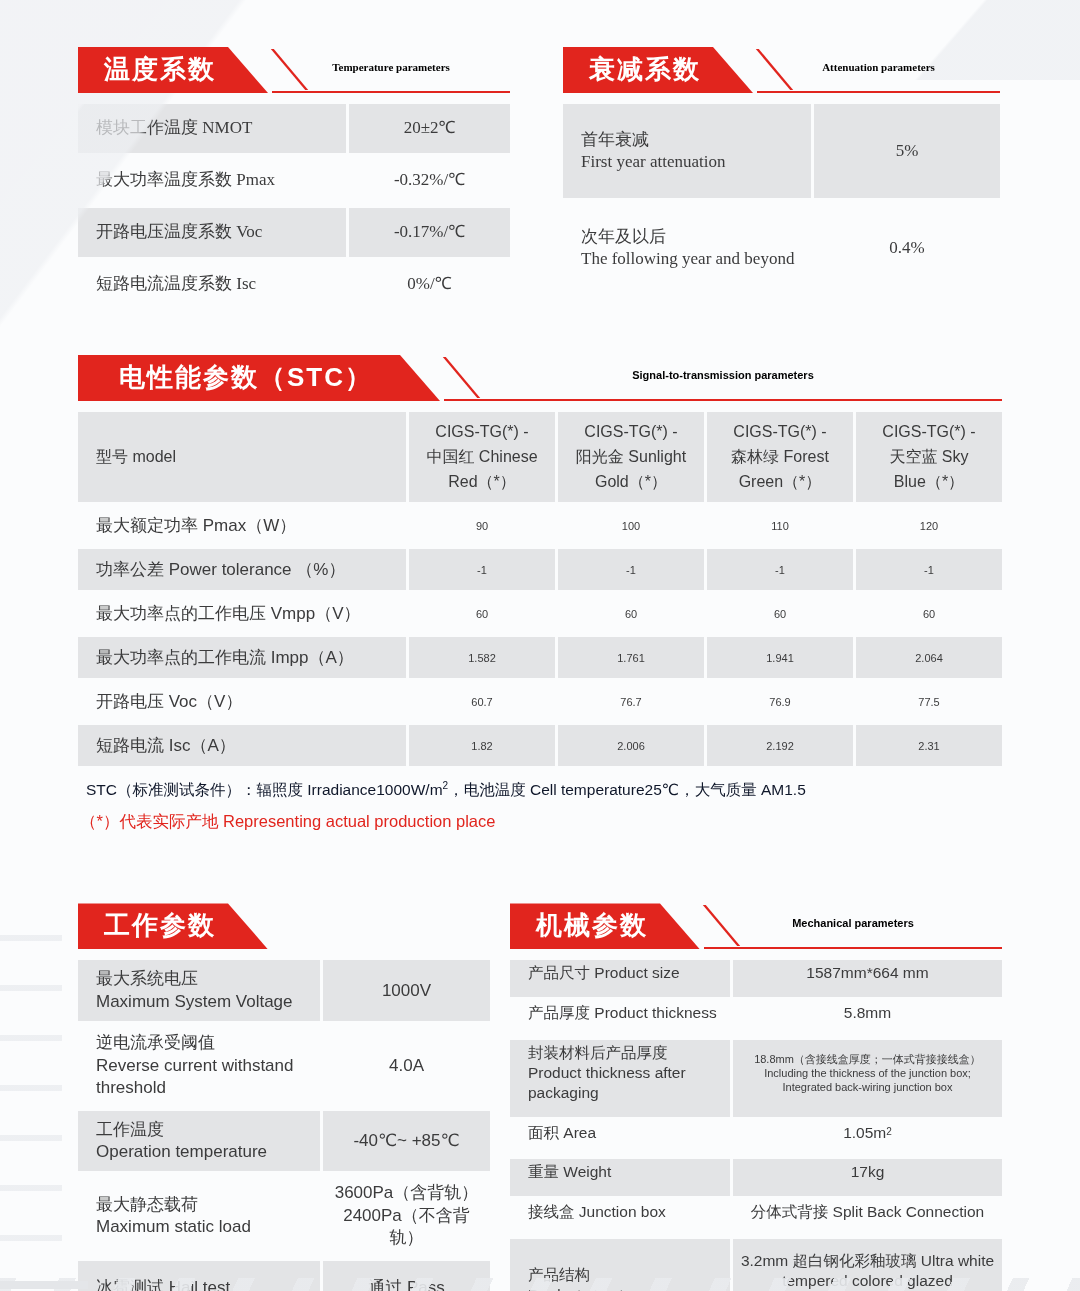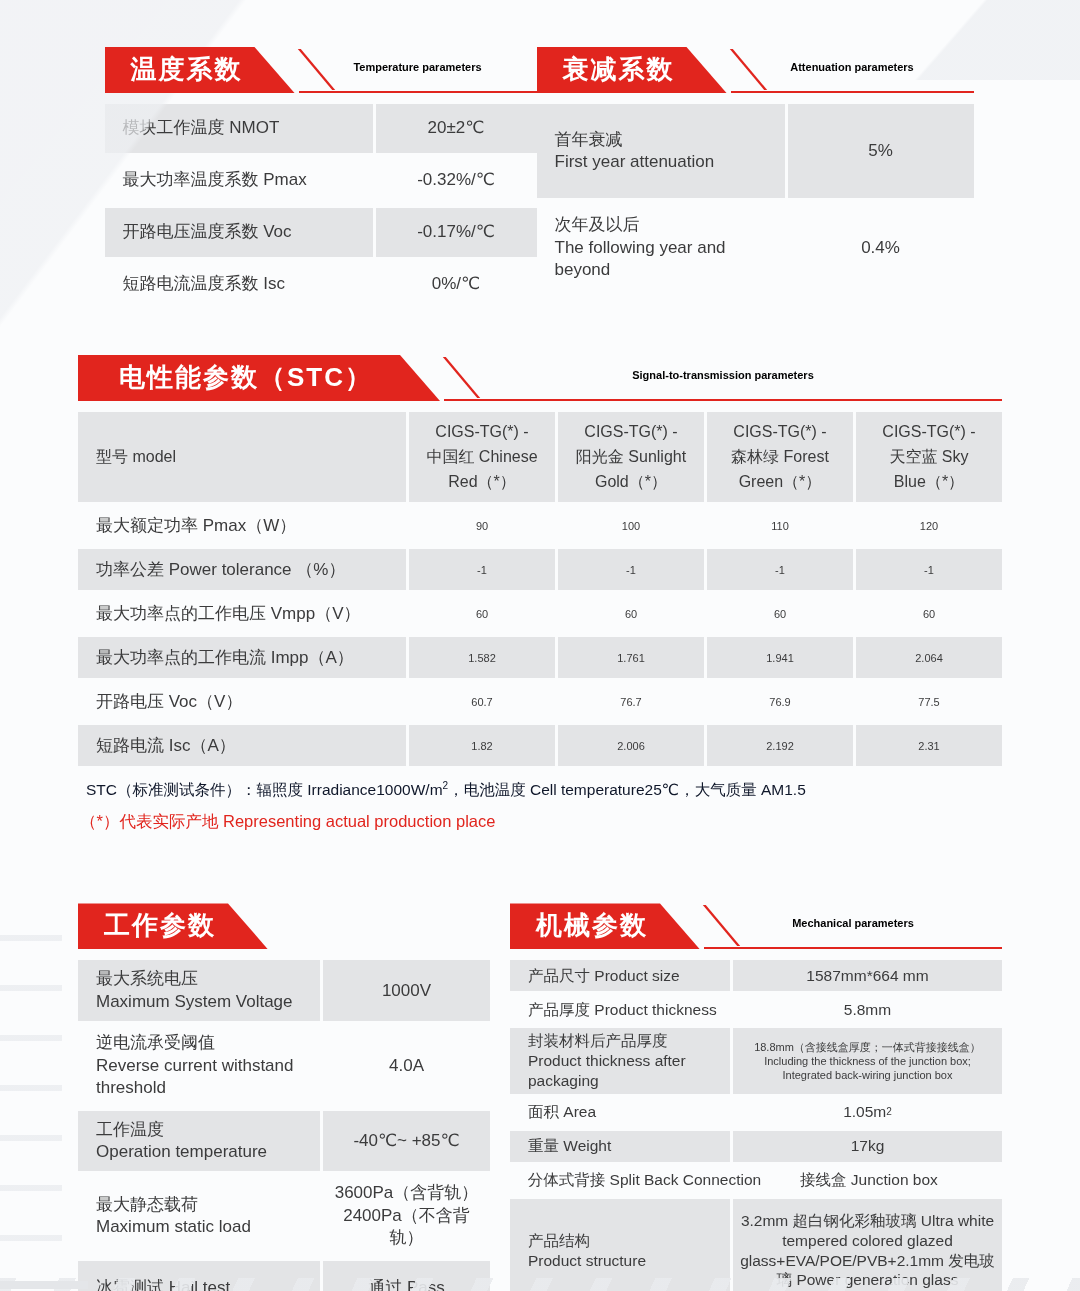--- a/index.html
+++ b/index.html
@@ -91,28 +91,28 @@
 
   .t-stc .label { width:328px; }
   .t-stc .value { font-size:11px; }
   .t-stc .colhead { min-height:88px; line-height:1.55; font-size:16px; }
   .t-stc .datarow .cell { min-height:41px; }
 
   .t-op .label { width:242px; }
   .t-op .cell  { min-height:55px; }
 
   .t-mech { font-size:15.5px; }
-  .t-mech .cell  { min-height:31px; padding-top:3px; padding-bottom:3px; font-size:15.5px; line-height:1.28; }
+  .t-mech .cell  { min-height:31px; padding-top:3px; padding-bottom:14px; font-size:15.5px; line-height:1.28; }
   .t-mech .label { width:220px; }
   .t-mech .longval { font-size:11px; }
 
   sup { font-size:10px; vertical-align:super; line-height:0; }
 
   
-  .row-top { display:flex; justify-content:center; margin:47px 80px 0 78px; }
+  .row-top { display:flex; justify-content:space-between; margin:47px 80px 0 78px;font-family:Liberation Serif, serif; }
   .col-temp { width:432px; }
   .col-att  { width:437px; }
   .row-stc  { margin:46px 78px 0 78px; width:924px; }
   .stc-note { margin-top:14px; font-size:15.5px; color:#0f172a; padding-left:8px; }
   .stc-note-red { margin-top:10px; font-size:16.5px; color:#e1251e; padding-left:2px; }
   .row-bottom { display:flex; justify-content:flex-start; margin:70px 78px 0 78px; gap:20px; }
   .col-op   { width:412px; }
   .col-mech { width:492px; }
 </style>
 </head>
@@ -313,22 +313,22 @@
         </div>
         <div class="trow">
           <div class="cell label">面积 Area</div>
           <div class="cell value"><span>1.05m</span><sup>2</sup></div>
         </div>
         <div class="trow">
           <div class="cell label gray">重量 Weight</div>
           <div class="cell value gray">17kg</div>
         </div>
         <div class="trow">
+          <div class="cell label">接线盒 Junction box</div>
           <div class="cell value">分体式背接 Split Back Connection</div>
-          <div class="cell label">接线盒 Junction box</div>
         </div>
         <div class="trow">
           <div class="cell label gray">产品结构
 Product structure</div>
           <div class="cell value gray" style="padding-top:12px;padding-bottom:12px">3.2mm 超白钢化彩釉玻璃 Ultra white tempered colored glazed glass+EVA/POE/PVB+2.1mm 发电玻璃 Power generation glass</div>
         </div>
 
       </div>
     </section>
   </div>

